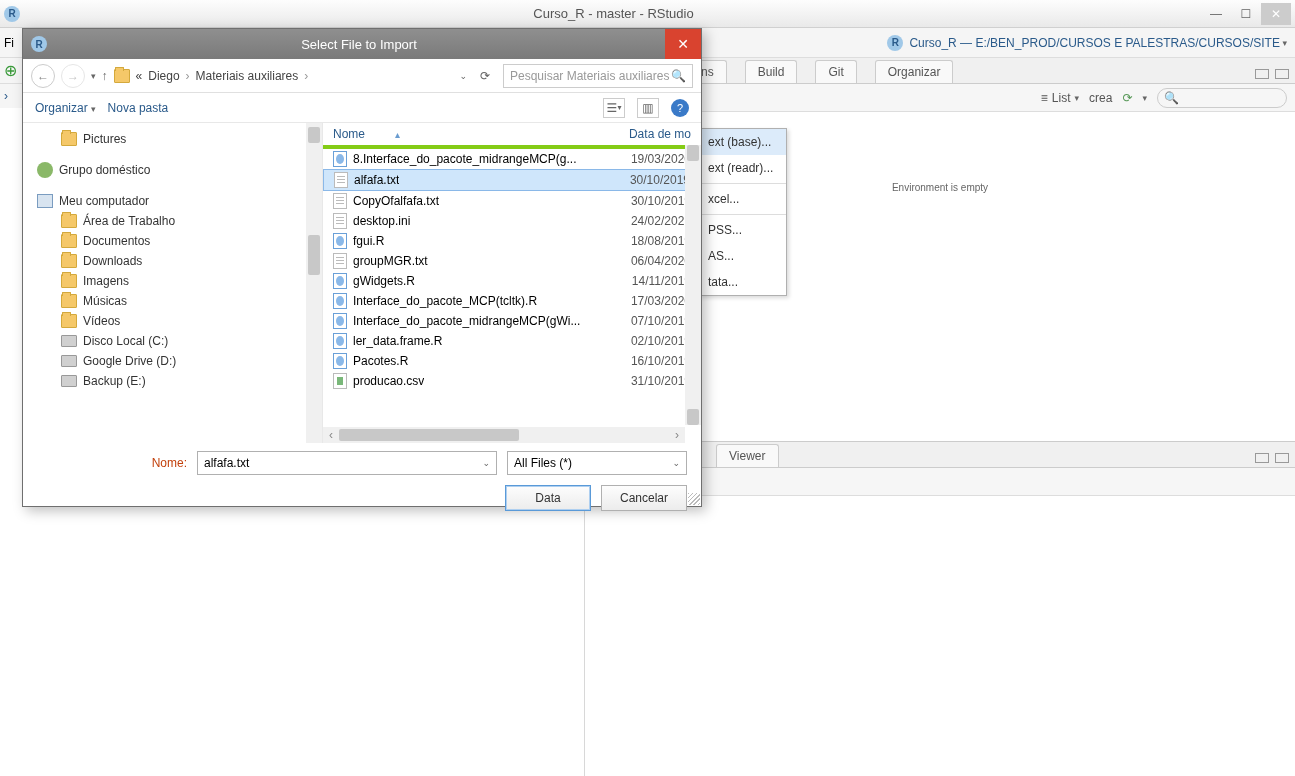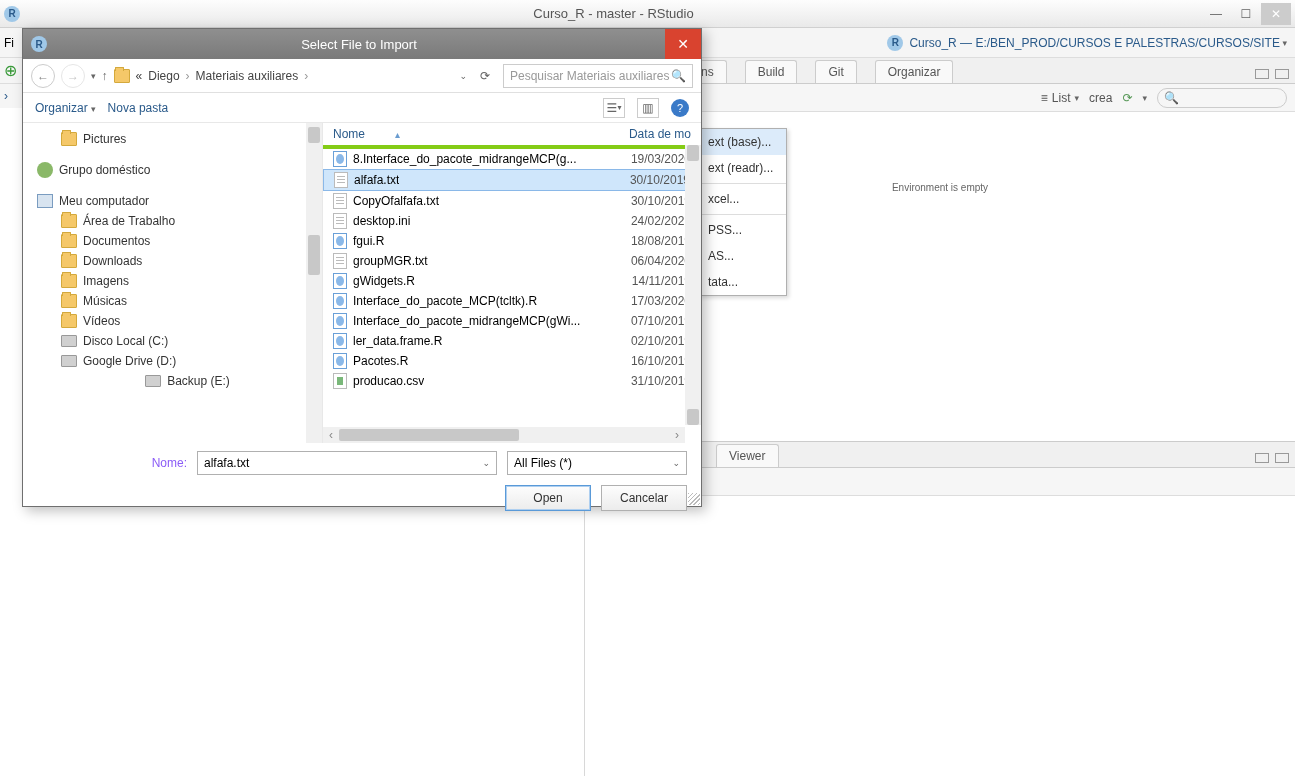--- a/index.html
+++ b/index.html
@@ -82,21 +82,21 @@
 .file-icon.green::after { content:""; position:absolute; inset:3px; background:#7ab87a; }
 .fl-row .name span { overflow:hidden; text-overflow:ellipsis; white-space:nowrap; }
 .fl-sort { color:#6a9cd0; font-size:10px; margin-left:30px;}
 .filelist-scroll { position:absolute; right:0; top:22px; bottom:18px; width:16px; background:#f0f0f0; }
 .filelist-hscroll { position:absolute; left:0; right:16px; bottom:0; height:16px; background:#f0f0f0; }
 .filelist-hscroll .hthumb { position:absolute; left:16px; top:2px; height:12px; width:180px; background:#c8c8c8; border-radius:2px; }
 .filelist-hscroll .arrow { position:absolute; top:0; width:16px; height:16px; display:flex; align-items:center; justify-content:center; color:#888;}
 
 .dlg-bottom { padding:8px 14px; }
 .name-row { display:flex; align-items:center; gap:10px; margin-bottom:10px; }
-.name-row label { width:150px; text-align:right; color:#8b5cf6; }
+.name-row label { width:150px; text-align:right; color:#c2410c; }
 .name-input { flex:1; height:24px; border:1px solid #b0b0b0; padding:0 6px; display:flex; align-items:center; justify-content:space-between; }
 .filter { width:180px; height:24px; border:1px solid #b0b0b0; padding:0 6px; display:flex; align-items:center; justify-content:space-between; }
 .btn-row { display:flex; justify-content:flex-end; gap:10px; }
 .dlg-btn { width:86px; height:26px; border:1px solid #b0b0b0; background:linear-gradient(#fdfdfd,#ececec); display:flex; align-items:center; justify-content:center; color:#333; }
 .dlg-btn.primary { border:1px solid #5a9ad8; box-shadow:inset 0 0 0 1px #aecff0; }
 .dlg-resize { position:absolute; right:1px; bottom:1px; width:12px; height:12px; background:repeating-linear-gradient(135deg,#bbb 0 1px,transparent 1px 3px); }
 
 .caret { font-size:9px; color:#666; }
 .search-rt { margin-left:auto; width:130px; height:20px; border:1px solid #ccc; border-radius:10px; display:flex; align-items:center; padding:0 6px; color:#aaa; }
 .list-ctrl { display:flex; align-items:center; gap:4px; color:#555; }
@@ -268,21 +268,21 @@
           <span>Vídeos</span>
         </div>
         <div class="tree-item" style="padding-left: 34px;">
           <span class="disk-icon"></span>
           <span>Disco Local (C:)</span>
         </div>
         <div class="tree-item" style="padding-left: 34px;">
           <span class="disk-icon"></span>
           <span>Google Drive (D:)</span>
         </div>
-        <div class="tree-item" style="padding-left: 34px; justify-content: center;">
+        <div class="tree-item" style="padding-left: 34px;">
           <span class="disk-icon"></span>
           <span>Backup (E:)</span>
         </div>
         <div class="tree-scroll">
         <div class="tree-thumb" style="top:4px;height:16px;"></div>
         <div class="tree-thumb" style="top:112px;height:40px;"></div>
       </div>
     </div>
     <div class="filelist">
       <div class="fl-head">
@@ -393,18 +393,18 @@
       <div class="name-input">
         <span>alfafa.txt</span>
         <span class="caret">⌄</span>
       </div>
       <div class="filter">
         <span>All Files  (*)</span>
         <span class="caret">⌄</span>
       </div>
     </div>
     <div class="btn-row">
-      <div class="dlg-btn primary">Open</div>
+      <div class="dlg-btn primary">Data</div>
       <div class="dlg-btn">Cancelar</div>
     </div>
   </div>
   <div class="dlg-resize"></div>
 </div>
 
 </body></html>

